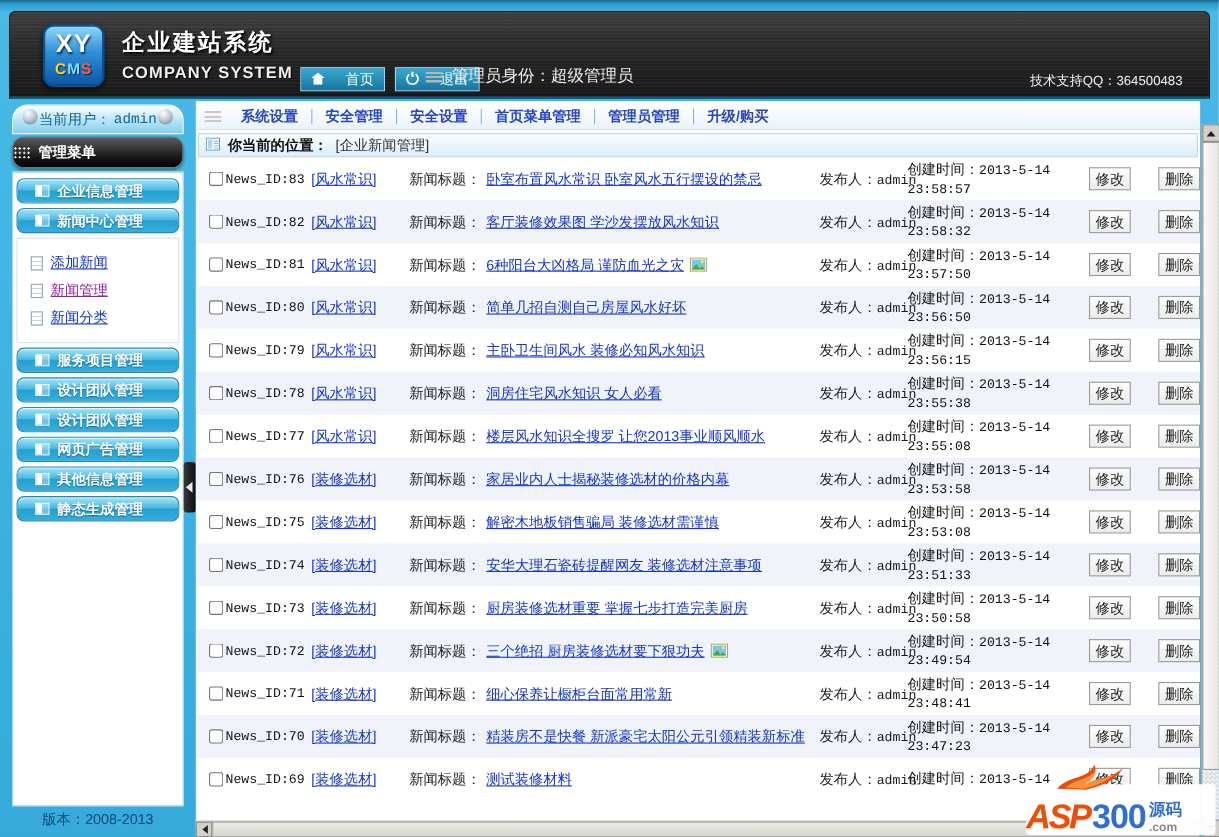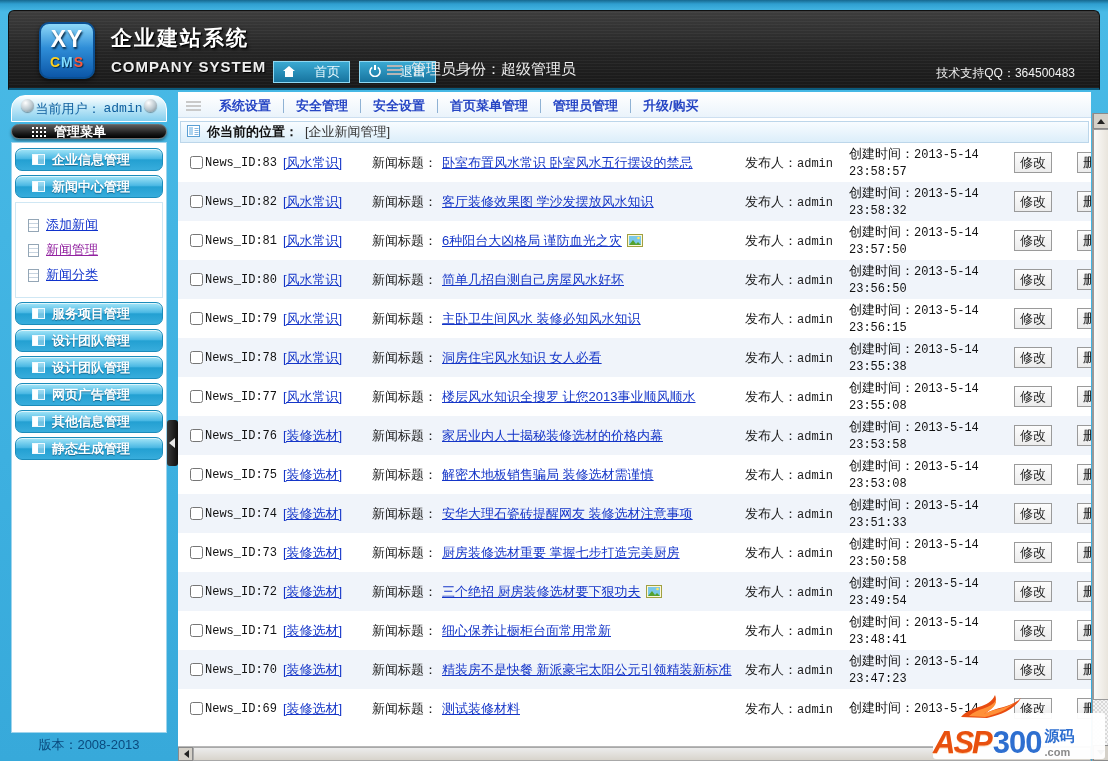--- a/index.html
+++ b/index.html
@@ -35,24 +35,24 @@
   .support { position:absolute; right:24px; bottom:6px; color:#f2f2f2; font-size:12px; }
 
   
   .sidebar { position:absolute; left:8px; top:92px; width:162px; height:661px; display:flex; flex-direction:column; }
   .user-tab { height:27px; margin:3px 3px 0; border-radius:14px 14px 0 0; position:relative;
     background:linear-gradient(180deg,#feffff,#c4e9f8 45%,#84ceee); border:1px solid #fff;
     display:flex; align-items:center; justify-content:center; gap:3px; color:#0f5f9e; font-size:13px; }
   .pin { position:absolute; top:3px; width:13px; height:13px; border-radius:50%;
     background:radial-gradient(circle at 35% 30%,#ffffff,#b9c6cd 55%,#6f8089); box-shadow:0 1px 1px rgba(0,0,0,.35); }
   .pin.l{left:9px}.pin.r{right:9px}
-  .menu-hd { height:15px; margin:2px 3px 3px; border-radius:11px;
+  .menu-hd { height:29px; margin:2px 3px 3px; border-radius:11px;
     background:linear-gradient(180deg,#5c5c5c,#1a1a1a 65%,#000);
     border:1px solid #6f6f6f; box-shadow:0 2px 3px rgba(0,0,0,.4);
-    display:flex; align-items:center; gap:7px; padding-left:19px; color:#fff; font-size:13px; font-weight:bold; }
+    display:flex; align-items:center; gap:7px; padding-left:0; color:#fff; font-size:13px; font-weight:bold; }
   .grid-ico { width:16px; height:11px;
     background:radial-gradient(#fff 36%, transparent 40%) 0 0/4px 4px; }
   .panel { flex:1; margin:0 3px; background:#fff; border:1px solid #9fd4ec; padding:3px; overflow:hidden; }
   .mi { height:23px; border-radius:7px; margin:2px 0 4px; cursor:pointer;
     background:linear-gradient(180deg,#a5e6f8 0%,#4cb9e4 45%,#23a0d2 52%,#38add density 100%);
     background:linear-gradient(180deg,#a5e6f8 0%,#4cb9e4 45%,#23a0d2 52%,#38addc 100%);
     border:1px solid #1b8cba; box-shadow:inset 0 1px 0 rgba(255,255,255,.65);
     display:flex; align-items:center; gap:7px; padding-left:16px;
     color:#fff; font-size:13px; font-weight:bold; text-shadow:0 1px 1px rgba(0,45,75,.5); white-space:nowrap; }
   .win-ico { width:13px; height:11px; border:1px solid #eefaff;
@@ -94,21 +94,21 @@
   .row:nth-child(even) { background:#f0f4fa; }
   .cb { width:13px; height:13px; margin-right:2px; flex:none; }
   .rid { width:78px; flex:none; font-size:12px; color:#111; }
   .rcat { width:89px; flex:none; }
   .rcat a, .tlink { color:#1536c8; text-decoration:underline; cursor:pointer; }
   .rtitle { width:373px; flex:none; display:flex; align-items:center; gap:5px; overflow:hidden; }
   .tlabel { color:#1a1a1a; }
   .img-ico { flex:none; display:inline-flex; }
   .rpub { width:80px; flex:none; color:#1a1a1a; font-size:13px; }
   .rpub .mono { font-size:12px; }
-  .rcreated { width:165px; flex:none; color:#111; font-size:13px; line-height:16px;margin-left:24px; }
+  .rcreated { width:165px; flex:none; color:#111; font-size:13px; line-height:16px; }
   .rcreated .mono { font-size:12px; }
   .btn { width:38px; height:21px; flex:none; border:1px solid #9a9a9a; cursor:pointer;
     background:linear-gradient(180deg,#fdfdfd,#ececec); color:#222; font-size:13px; font-family:inherit; }
   .btn.edit { margin-right:25px; }
 
   
   .hscroll { position:absolute; left:178px; top:746px; width:913px; height:15px; z-index:40;
     background:#e2e2e2; border-top:1px solid #b8b8b8; display:flex; }
   .hs-btn { width:15px; height:100%; flex:none; background:#d4d0c8; border:1px solid #8a8a8a;
     display:flex; align-items:center; justify-content:center; cursor:pointer; }

